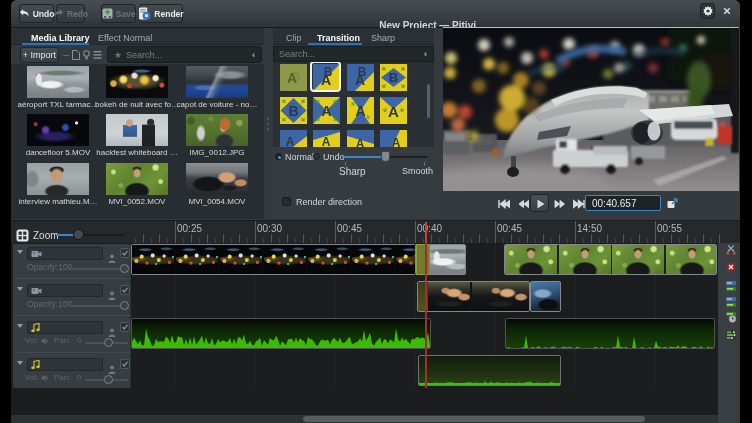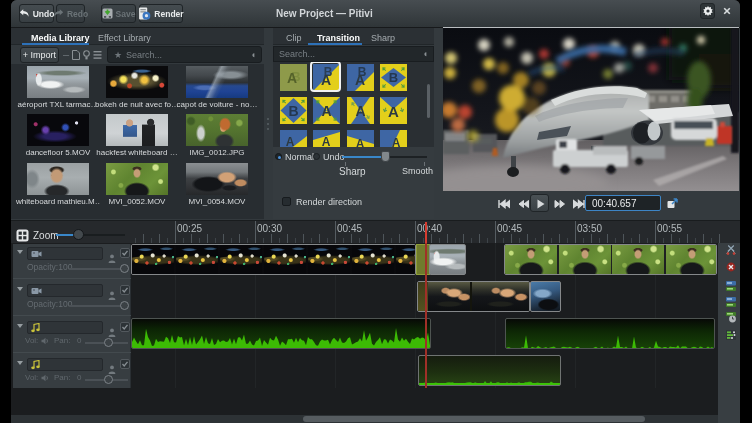--- a/index.html
+++ b/index.html
@@ -38,35 +38,35 @@
         <rect x="6.8" y="8" width="2.2" height="1.8" fill="#4e5357"></rect>
         <path d="M5.5 1.4 L5.5 4.6 M3.4 3.2 L5.5 5.6 L7.6 3.2" stroke="#43a52f" stroke-width="1.7" fill="none"></path>
       </svg>Save</div>
 <div class="btn" style="left:128px;top:4px;width:44px;font-size:8.5px"><svg width="13" height="13" viewBox="0 0 12 12">
         <rect x="1" y="0.5" width="7.5" height="11" rx="0.8" fill="#e9ebec"></rect>
         <rect x="2.2" y="2" width="5" height="1" fill="#7c8285"></rect>
         <rect x="2.2" y="4" width="5" height="1" fill="#7c8285"></rect>
         <circle cx="7.8" cy="8" r="3.6" fill="#3a77c2"></circle>
         <circle cx="7.8" cy="8" r="1.5" fill="#dbe4ee"></circle>
       </svg>Render</div>
-<div class="abs" style="left:265px;top:8px;width:200px;text-align:left;font-size:10px;font-weight:bold;color:#d2d6d9">New Project — Pitivi</div>
+<div class="abs" style="left:265px;top:20px;width:200px;text-align:right;font-size:10px;font-weight:bold;color:#d2d6d9">New Project — Pitivi</div>
 <div class="abs" style="left:689px;top:3px;width:15px;height:16px;border-radius:3px;background:#2e3437;border:1px solid #212629;display:flex;align-items:center;justify-content:center">
       <svg width="12" height="12" viewBox="0 0 12 12">
         <path d="M6 1 L7 2.6 L8.9 2 L8.9 4 L10.8 4.4 L9.6 6 L10.8 7.6 L8.9 8 L8.9 10 L7 9.4 L6 11 L5 9.4 L3.1 10 L3.1 8 L1.2 7.6 L2.4 6 L1.2 4.4 L3.1 4 L3.1 2 L5 2.6 Z" fill="#eef0f1"></path>
         <circle cx="6" cy="6" r="1.6" fill="#2f3539"></circle>
       </svg>
     </div>
 <svg class="abs" style="left:712px;top:7px" width="8" height="8" viewBox="0 0 8 8">
       <path d="M1.2 1.2 L6.8 6.8 M6.8 1.2 L1.2 6.8" stroke="#d8dcde" stroke-width="1.6"></path>
     </svg>
 <div class="abs" style="left:0;top:28px;width:253px;height:192px;background:#33393d"></div>
 <div class="abs" style="left:0;top:28px;width:253px;height:17px;background:#2b3034;border-bottom:1px solid #212629"></div>
 <div class="tabtxt tabsel" style="left:20px">Media Library</div>
 <div class="abs" style="left:11px;top:43px;width:67px;height:2px;background:#2d71b8"></div>
-<div class="tabtxt" style="left:87px">Effect Library</div>
+<div class="tabtxt" style="left:87px">Effect Normal</div>
 <div class="btn" style="left:9px;top:47px;width:39px;height:16px;font-weight:normal">+ Import</div>
 <div class="abs" style="left:52px;top:51px;width:8px;height:9px;color:#6f767b;font-size:11px;line-height:7px">–</div>
 <svg class="abs" style="left:61px;top:50px" width="8" height="10" viewBox="0 0 8 10">
       <path d="M0.5 0.5 h4.5 l2.5 2.5 v6.5 h-7 z" fill="none" stroke="#8a9094" stroke-width="1"></path>
     </svg>
 <svg class="abs" style="left:72px;top:50px" width="7" height="10" viewBox="0 0 7 10">
       <circle cx="3.5" cy="3.5" r="2.8" fill="none" stroke="#8a9094" stroke-width="1.1"></circle>
       <rect x="2.4" y="6.8" width="2.2" height="2.6" fill="#8a9094"></rect>
     </svg>
 <svg class="abs" style="left:82px;top:50px" width="9" height="10" viewBox="0 0 9 10">
@@ -177,21 +177,21 @@
 <div class="cap" style="left:84px;top:100px">bokeh de nuit avec fo…</div>
 <div class="th t-capot" style="left:175px;top:66px"></div>
 <div class="cap" style="left:164px;top:100px">capot de voiture - no…</div>
 <div class="th t-dance" style="left:16px;top:114px"></div>
 <div class="cap" style="left:5px;top:148px">dancefloor 5.MOV</div>
 <div class="th t-hack" style="left:95px;top:114px"></div>
 <div class="cap" style="left:84px;top:148px">hackfest whiteboard …</div>
 <div class="th t-img12" style="left:175px;top:114px"></div>
 <div class="cap" style="left:164px;top:148px">IMG_0012.JPG</div>
 <div class="th t-interview" style="left:16px;top:163px"></div>
-<div class="cap" style="left:5px;top:197px">whiteboard mathieu.M…</div>
+<div class="cap" style="left:5px;top:197px">interview mathieu.M…</div>
 <div class="th t-0052" style="left:95px;top:163px"></div>
 <div class="cap" style="left:84px;top:197px">MVI_0052.MOV</div>
 <div class="th t-0054" style="left:175px;top:163px"></div>
 <div class="cap" style="left:164px;top:197px">MVI_0054.MOV</div>
 <div class="ldot" style="left:256px;top:118px"></div>
 <div class="ldot" style="left:256px;top:123px"></div>
 <div class="ldot" style="left:256px;top:128px"></div>
 <div class="abs" style="left:262px;top:28px;width:161px;height:192px;background:#33393d"></div>
 <div class="abs" style="left:262px;top:28px;width:161px;height:17px;background:#2b3034;border-bottom:1px solid #212629"></div>
 <div class="tabtxt" style="left:275px">Clip</div>
@@ -514,21 +514,21 @@
 <div class="tick" style="left:166px;top:223px">00:25</div>
 <div class="abs" style="left:244px;top:221px;width:1px;height:22px;background:#555c61"></div>
 <div class="tick" style="left:246px;top:223px">00:30</div>
 <div class="abs" style="left:324px;top:221px;width:1px;height:22px;background:#555c61"></div>
 <div class="tick" style="left:326px;top:223px">00:45</div>
 <div class="abs" style="left:404px;top:221px;width:1px;height:22px;background:#555c61"></div>
 <div class="tick" style="left:406px;top:223px">00:40</div>
 <div class="abs" style="left:484px;top:221px;width:1px;height:22px;background:#555c61"></div>
 <div class="tick" style="left:486px;top:223px">00:45</div>
 <div class="abs" style="left:564px;top:221px;width:1px;height:22px;background:#555c61"></div>
-<div class="tick" style="left:566px;top:223px">03:50</div>
+<div class="tick" style="left:566px;top:223px">14:50</div>
 <div class="abs" style="left:644px;top:221px;width:1px;height:22px;background:#555c61"></div>
 <div class="tick" style="left:646px;top:223px">00:55</div>
 <div class="abs" style="left:0;top:243px;width:729px;height:172px;background:#1b1d1f"></div>
 <div class="abs" style="left:164px;top:243px;width:1px;height:145px;background:#222527"></div>
 <div class="abs" style="left:244px;top:243px;width:1px;height:145px;background:#222527"></div>
 <div class="abs" style="left:324px;top:243px;width:1px;height:145px;background:#222527"></div>
 <div class="abs" style="left:404px;top:243px;width:1px;height:145px;background:#222527"></div>
 <div class="abs" style="left:484px;top:243px;width:1px;height:145px;background:#222527"></div>
 <div class="abs" style="left:564px;top:243px;width:1px;height:145px;background:#222527"></div>
 <div class="abs" style="left:644px;top:243px;width:1px;height:145px;background:#222527"></div>

